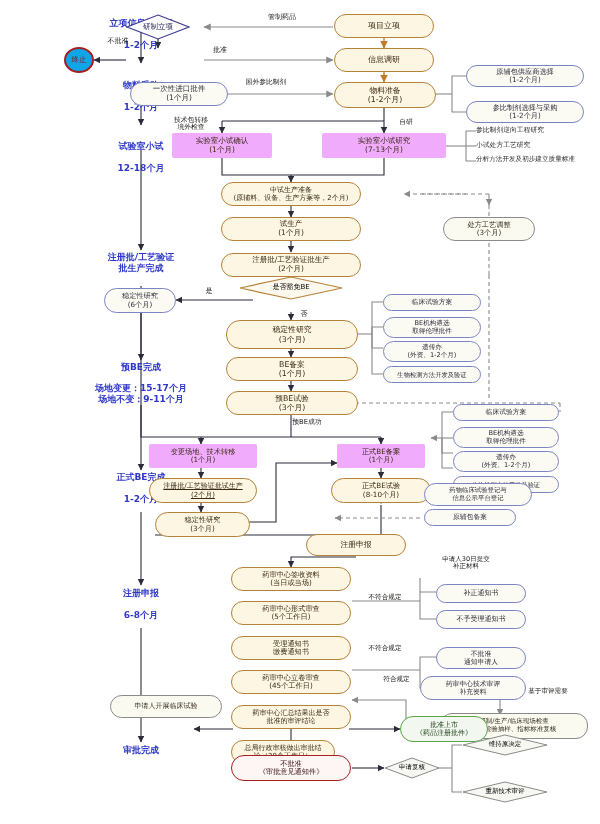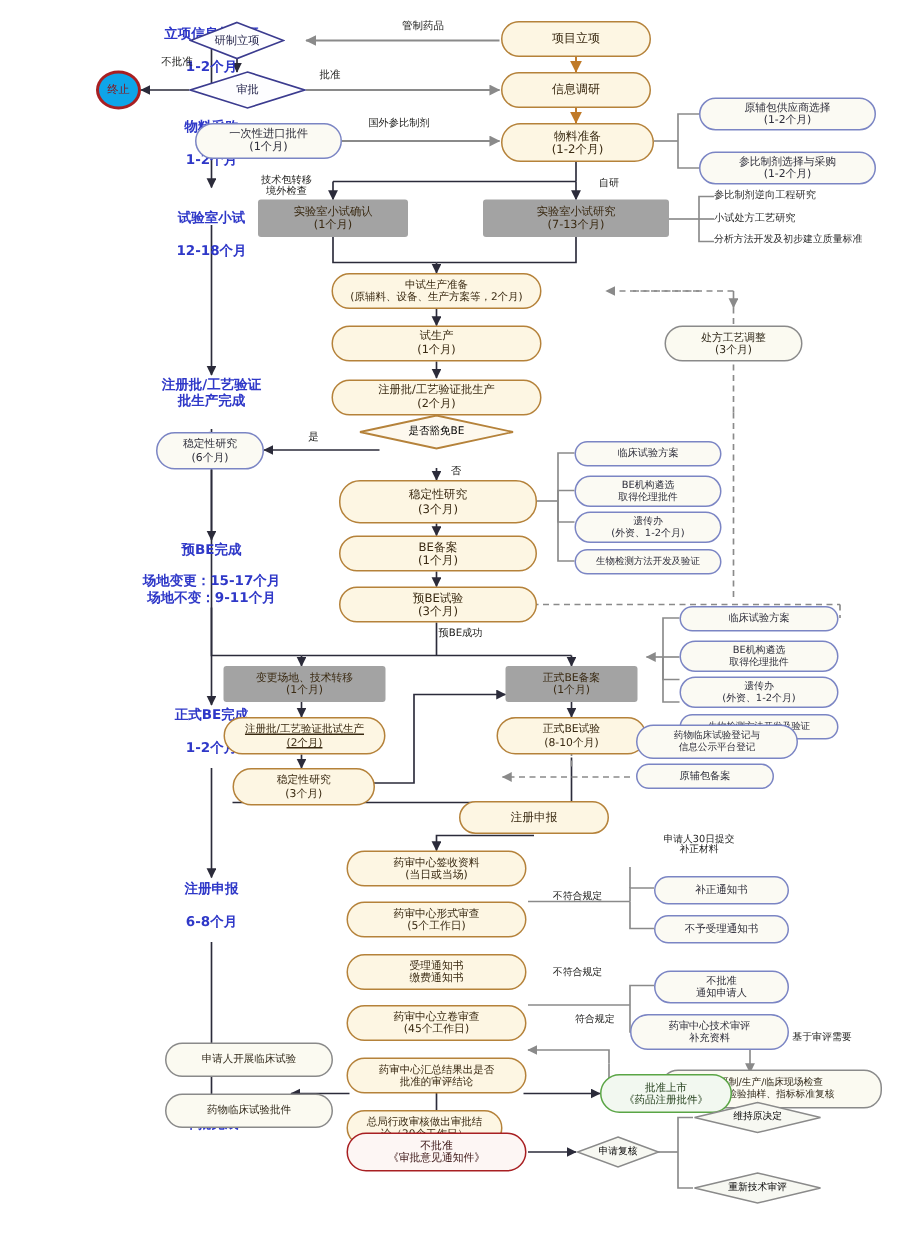--- a/index.html
+++ b/index.html
@@ -38,21 +38,21 @@
   }
   
   .n-note {
     background:#fbfaf1;
     border:1px solid #8a8a8a;
     border-radius:12px;
     color:#332b1c;
   }
   
   .n-hl {
-    background:#a3a3a3;
+    background:#f0abfc;
     border:none;
     border-radius:2px;
     color:#3a2a12;
   }
   
   .n-green {
     background:#f2f8f0;
     border:1.4px solid #5aa545;
     border-radius:13px;
     color:#24401c;
@@ -328,26 +328,20 @@
       </svg>
     <span class="dtext" style="font-size:7.5px;color:#23234a;">研制立项</span>
   </div>
 
   <div class="node n-main" style="left:334px;top:14px;width:100px;height:24px;font-size:8px;">
     <span>项目立项</span>
   </div>
 
   <div class="edge-label" style="left:242px;top:14px;width:80px;font-size:7px;">管制药品</div>
 
-  <div class="diamond" style="left:126px;top:47px;width:78px;height:26px;">
-    <svg class="dshape" viewBox="0 0 78 26">
-        <polygon points="39,1 77,13 39,25 1,13" fill="#fdfdff" stroke="#3b3b8f" stroke-width="1.1"></polygon>
-      </svg>
-    <span class="dtext" style="font-size:7.5px;color:#23234a;">审批</span>
-  </div>
 
   <div class="node n-stop" style="left:64px;top:47px;width:30px;height:26px;font-size:7.5px;">
     <span>终止</span>
   </div>
 
   <div class="edge-label" style="left:94px;top:38px;width:48px;font-size:7px;">不批准</div>
   <div class="edge-label" style="left:200px;top:47px;width:40px;font-size:7px;">批准</div>
 
   <div class="node n-main" style="left:334px;top:48px;width:100px;height:24px;font-size:8px;">
     <span>信息调研</span>
@@ -555,23 +549,20 @@
   <div class="edge-label" style="left:512px;top:688px;width:72px;font-size:6.6px;">基于审评需要</div>
 
   <div class="node n-note" style="left:440px;top:713px;width:148px;height:26px;font-size:6.5px;">
     <span>研制/生产/临床现场检查
 注册检验抽样、指标标准复核</span>
   </div>
 
   <div class="node n-note" style="left:110px;top:695px;width:112px;height:23px;font-size:7px;">
     <span>申请人开展临床试验</span>
   </div>
-  <div class="node n-note" style="left:110px;top:729px;width:112px;height:23px;font-size:7px;">
-    <span>药物临床试验批件</span>
-  </div>
 
   <div class="node n-green" style="left:400px;top:716px;width:88px;height:26px;font-size:7px;">
     <span>批准上市
 《药品注册批件》</span>
   </div>
 
   <div class="node n-red" style="left:231px;top:755px;width:120px;height:26px;font-size:7.2px;">
     <span>不批准
 《审批意见通知件》</span>
   </div>

